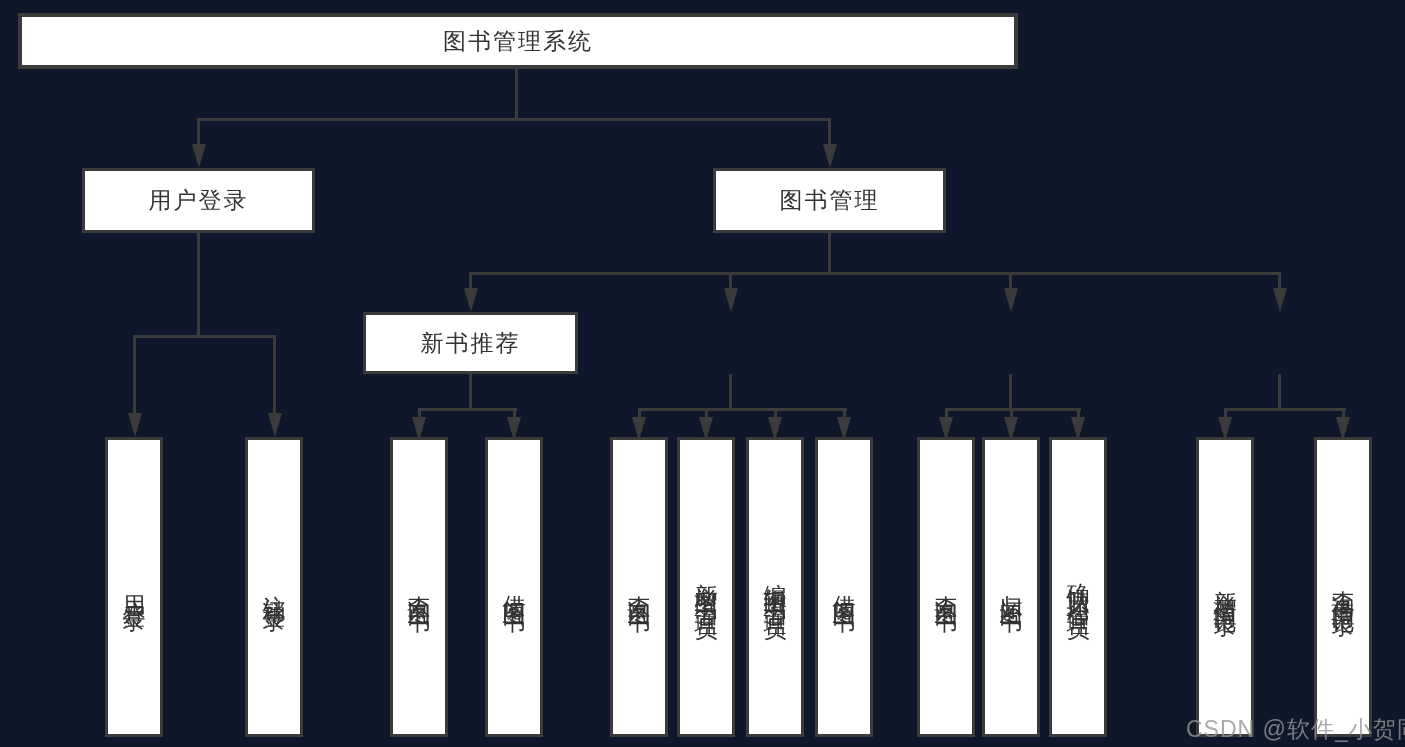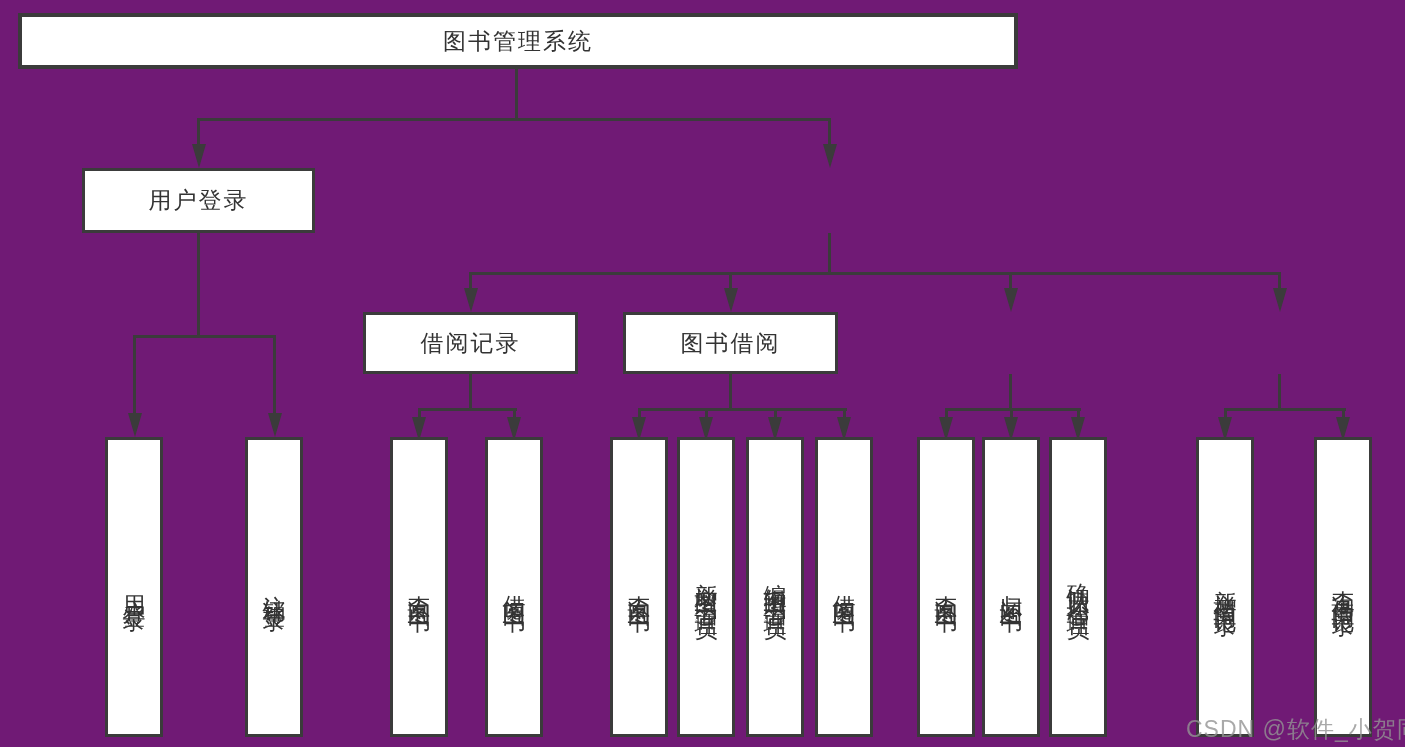--- a/index.html
+++ b/index.html
@@ -1,17 +1,17 @@
 <!DOCTYPE html>
 <html><head>
 <meta charset="utf-8">
 <style>
   html,body{margin:0;padding:0;background:#fff;}
   .canvas{
-    position:relative;width:1405px;height:747px;background:#701a75;overflow:hidden;
+    position:relative;width:1405px;height:747px;background:#0f172a;overflow:hidden;
     font-family:"Liberation Sans","DejaVu Sans",sans-serif;color:#333;
   }
   .box{
     position:absolute;box-sizing:border-box;background:#fff;
     border:3px solid #3b3b3b;display:flex;align-items:center;justify-content:center;
     font-size:23px;letter-spacing:2px;white-space:nowrap;
   }
   .box.root{border-width:4px;}
   .leaf{width:58px;top:437px;height:300px;}
   .leaf .vtext{
@@ -43,44 +43,44 @@
   <div class="vline" style="left:515px;top:69px;height:49px;"></div>
   <div class="hline" style="left:197px;top:118px;width:634px;"></div>
   <div class="vline" style="left:197px;top:118px;height:26px;"></div>
   <div class="arrow" style="left:192px;top:144px;"></div>
   <div class="vline" style="left:828px;top:118px;height:26px;"></div>
   <div class="arrow" style="left:823px;top:144px;"></div>
 
   <div class="box" style="left:82px;top:168px;width:233px;height:65px;">
     <span>用户登录</span>
   </div>
+  <div class="box" style="left:713px;top:168px;width:233px;height:65px;">
+    <span>图书管理</span>
+  </div>
 
   <div class="vline" style="left:197px;top:233px;height:102px;"></div>
   <div class="hline" style="left:133px;top:335px;width:143px;"></div>
   <div class="vline" style="left:133px;top:335px;height:78px;"></div>
   <div class="arrow" style="left:128px;top:413px;"></div>
   <div class="vline" style="left:273px;top:335px;height:78px;"></div>
   <div class="arrow" style="left:268px;top:413px;"></div>
 
   <div class="vline" style="left:828px;top:233px;height:39px;"></div>
   <div class="hline" style="left:469px;top:272px;width:812px;"></div>
   <div class="vline" style="left:469px;top:272px;height:16px;"></div>
   <div class="arrow" style="left:464px;top:288px;"></div>
   <div class="vline" style="left:729px;top:272px;height:16px;"></div>
   <div class="arrow" style="left:724px;top:288px;"></div>
   <div class="vline" style="left:1009px;top:272px;height:16px;"></div>
   <div class="arrow" style="left:1004px;top:288px;"></div>
   <div class="vline" style="left:1278px;top:272px;height:16px;"></div>
   <div class="arrow" style="left:1273px;top:288px;"></div>
 
   <div class="box" style="left:363px;top:312px;width:215px;height:62px;">
-    <span>借阅记录</span>
-  </div>
-  <div class="box" style="left:623px;top:312px;width:215px;height:62px;">
-    <span>图书借阅</span>
+    <span>新书推荐</span>
   </div>
 
   <div class="vline" style="left:469px;top:374px;height:34px;"></div>
   <div class="vline" style="left:729px;top:374px;height:34px;"></div>
   <div class="vline" style="left:1009px;top:374px;height:34px;"></div>
   <div class="vline" style="left:1278px;top:374px;height:34px;"></div>
 
   <div class="hline" style="left:418px;top:408px;width:99px;"></div>
   <div class="hline" style="left:638px;top:408px;width:209px;"></div>
   <div class="hline" style="left:945px;top:408px;width:136px;"></div>

